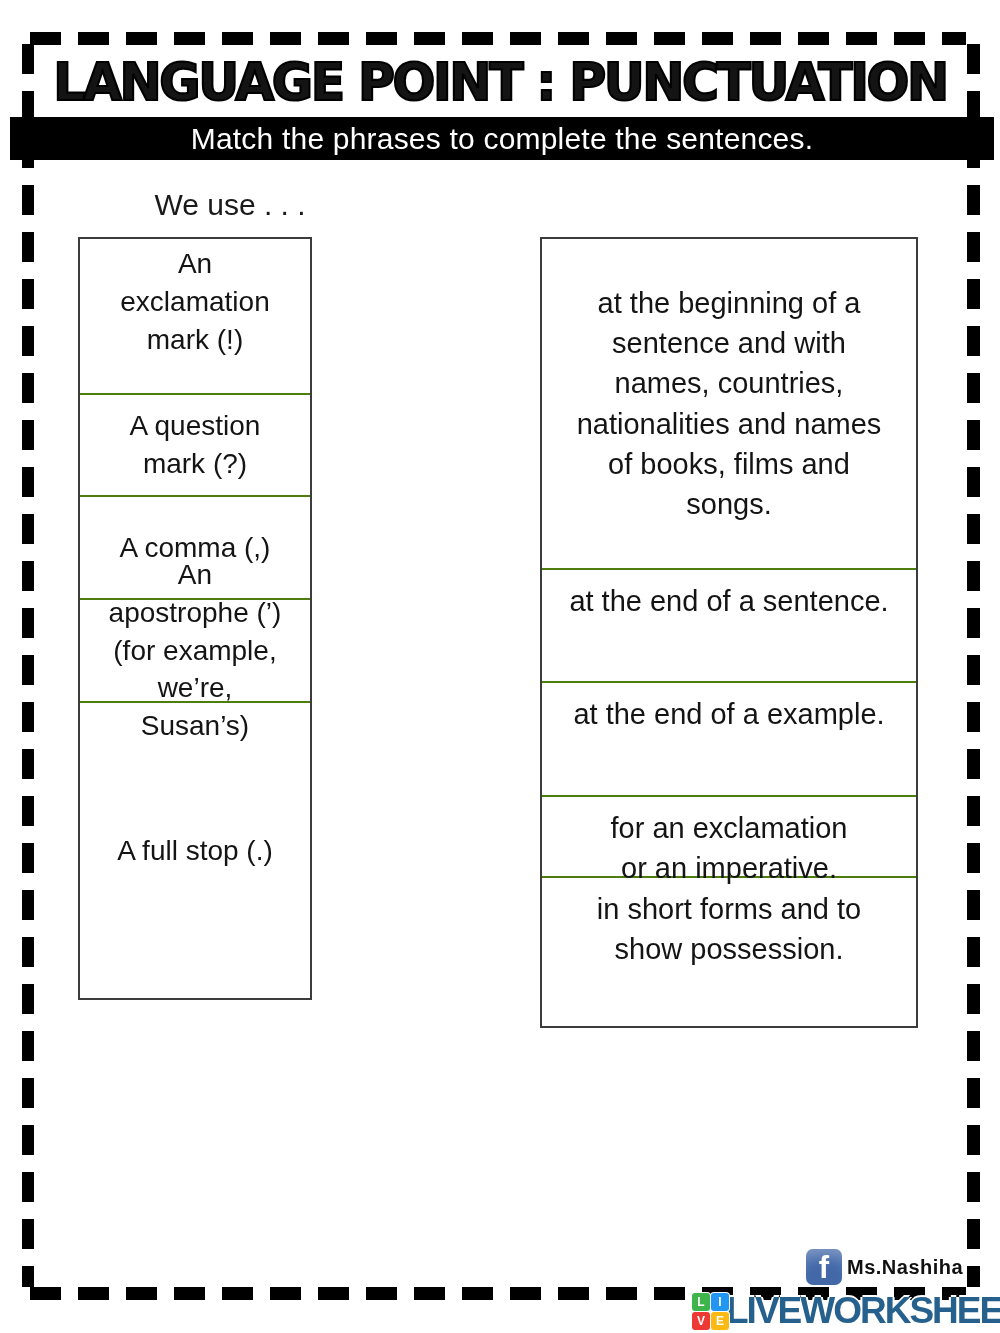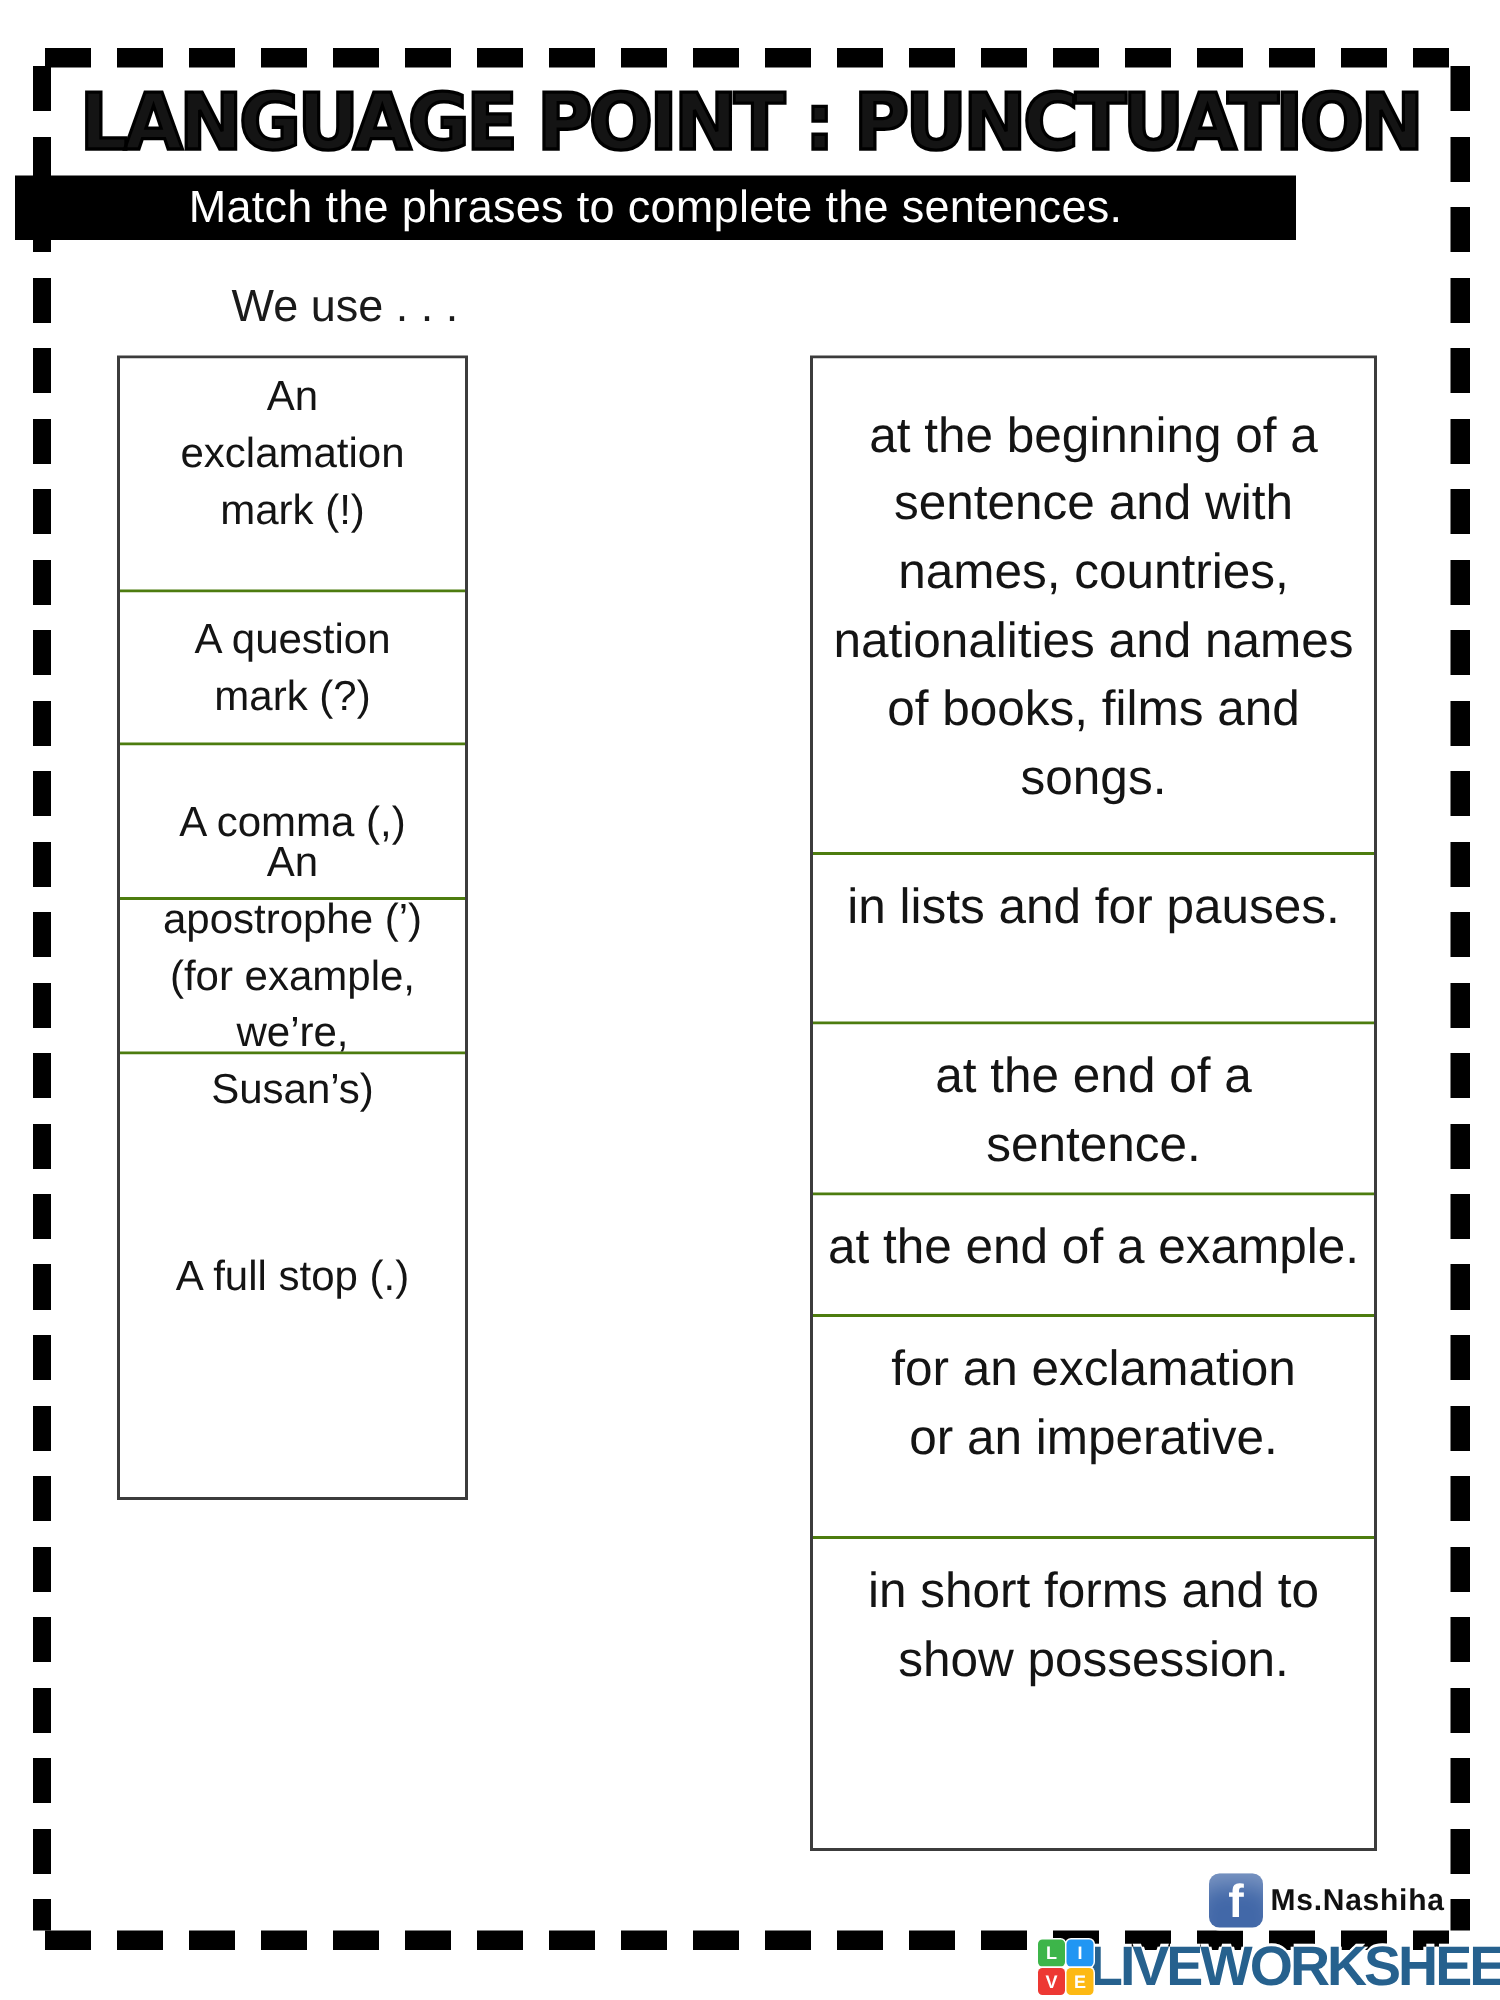--- a/index.html
+++ b/index.html
@@ -19,39 +19,39 @@
     background:repeating-linear-gradient(180deg,#000 0 30px,transparent 30px 47px);}
   
   .title{
     position:absolute;left:30px;top:52px;width:940px;margin:0;z-index:2;
     text-align:center;font-family:"DejaVu Sans","Liberation Sans",sans-serif;
     font-weight:bold;font-size:52px;letter-spacing:-2.5px;white-space:nowrap;
     -webkit-text-stroke:2.2px #000;transform:scaleX(.97);transform-origin:center;
   }
   
   .instr{
-    position:absolute;left:10px;top:117px;width:854px;height:43px;z-index:3;
+    position:absolute;left:10px;top:117px;width:984px;height:43px;z-index:3;
     background:#000;color:#fff;display:flex;align-items:center;justify-content:center;
     font-size:30px;letter-spacing:.2px;
   }
   
   .we-use{position:absolute;left:120px;top:188px;width:220px;z-index:2;
     text-align:center;font-size:30px;color:#1a1a1a;}
   
   .mtable{position:absolute;z-index:2;border:2px solid #3c3c3c;box-sizing:border-box;background:#fff;}
   .lt{left:78px;top:237px;width:234px;}
   .rt{left:540px;top:237px;width:378px;}
   .cell{
     display:flex;align-items:center;justify-content:center;text-align:center;
     white-space:pre-line;box-sizing:border-box;border-bottom:2px solid #4d7c0f;
     padding:0 6px;cursor:pointer;background:#fff;
   }
   .cell:last-child{border-bottom:none;}
   .lt .cell{font-size:28px;line-height:1.35;}
-  .rt .cell{font-size:33px;line-height:1.38;align-items:flex-start;padding-top:11px;}
+  .rt .cell{font-size:29px;line-height:1.38;align-items:flex-start;padding-top:11px;}
   .lt .cell:nth-child(1){height:156px;padding-bottom:28px;}
   .lt .cell:nth-child(2){height:102px;}
   .lt .cell:nth-child(3){height:103px;}
   .lt .cell:nth-child(4){height:103px;}
   .lt .cell:nth-child(5){height:295px;}
   .lt .cell:nth-child(6){height:155px;padding-bottom:18px;border-radius:13px;}
   .rt .cell:nth-child(1){height:331px;align-items:center;padding-top:0;}
   .rt .cell:nth-child(2){height:113px;}
   .rt .cell:nth-child(3){height:114px;}
   .rt .cell:nth-child(4){height:81px;}
@@ -114,21 +114,20 @@
     <div class="cell">A full stop (.)</div>
   </div>
 
   <div class="mtable rt">
     <div class="cell">at the beginning of a
 sentence and with
 names, countries,
 nationalities and names
 of books, films and
 songs.</div>
-    <div class="cell">in lists and for pauses.</div>
     <div class="cell">at the end of a sentence.</div>
     <div class="cell">at the end of a example.</div>
     <div class="cell">for an exclamation
 or an imperative.</div>
     <div class="cell">in short forms and to
 show possession.</div>
   </div>
 
   <div class="fb">
     <span class="fb-icon" style="background-color: rgb(66, 104, 168);">f</span>

